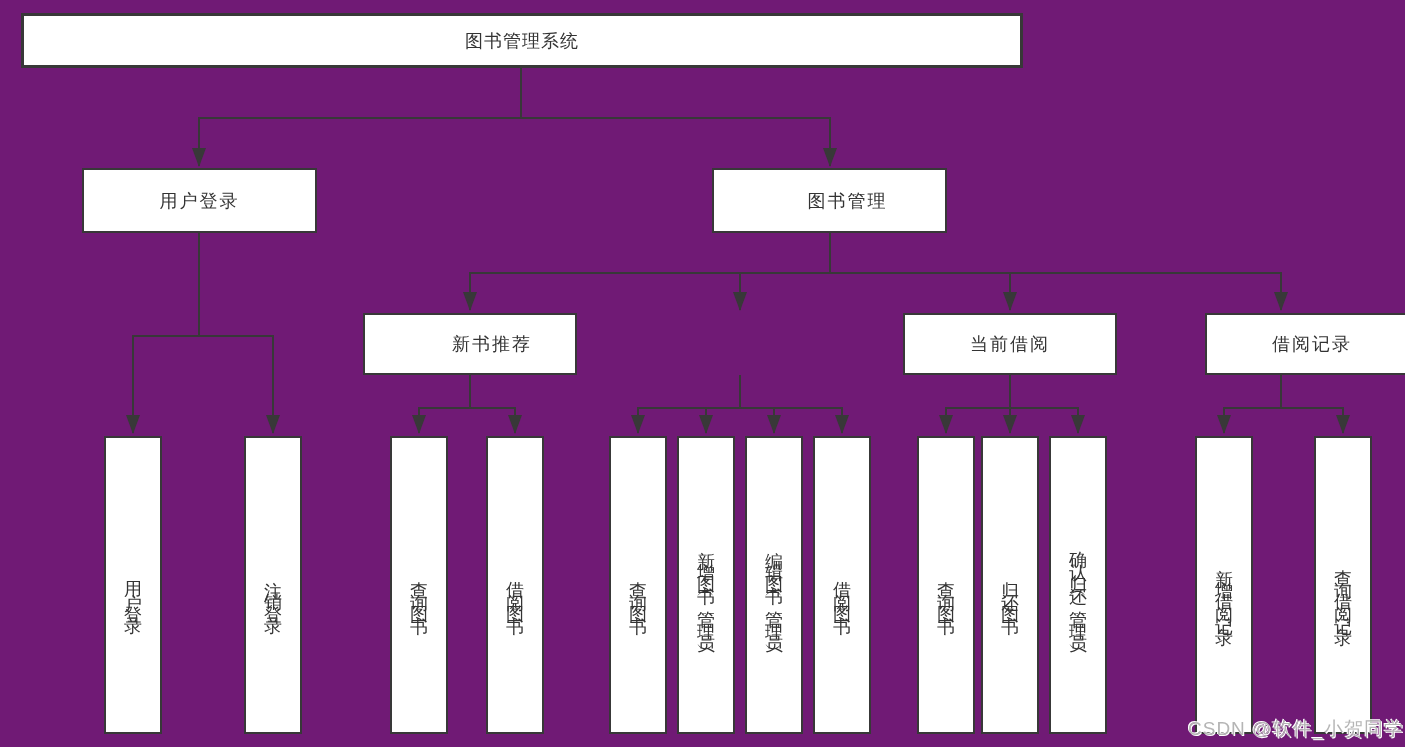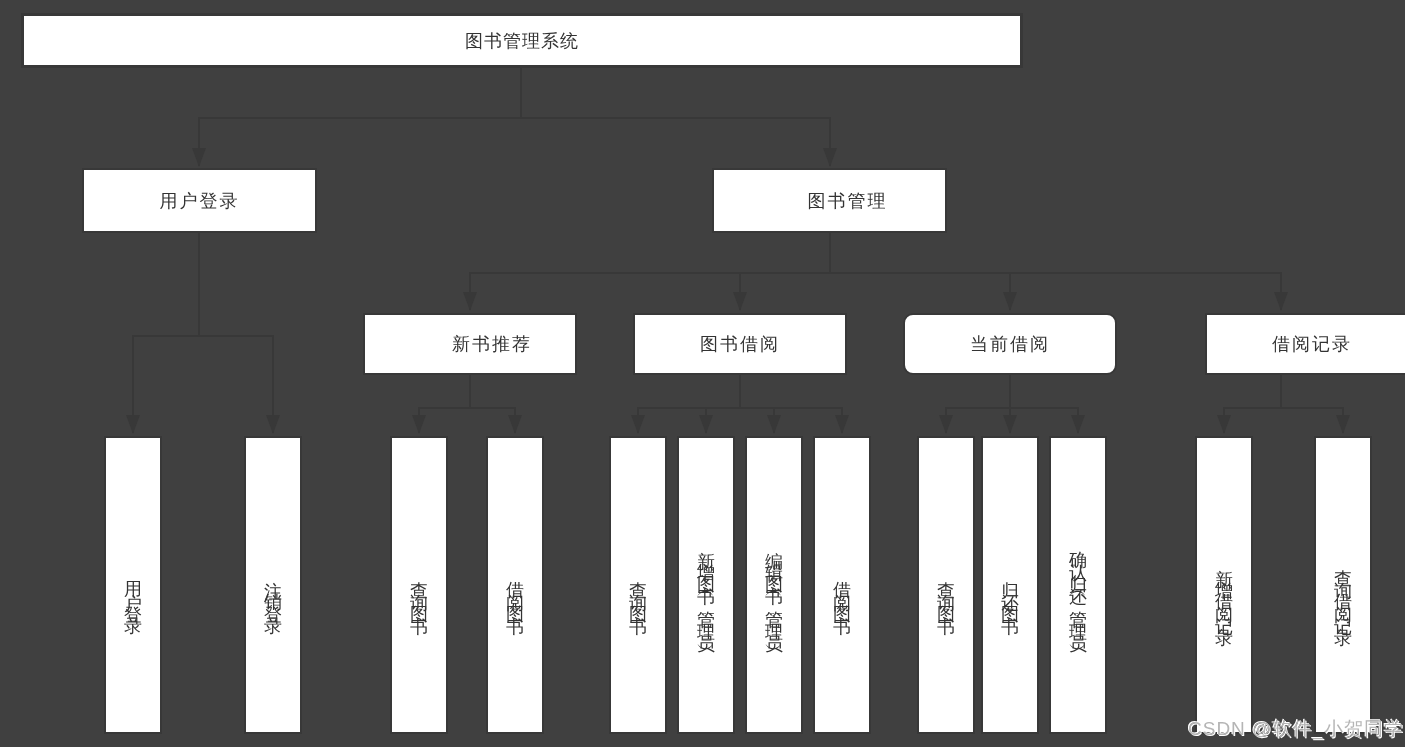--- a/index.html
+++ b/index.html
@@ -4,21 +4,21 @@
 <style>
   * { margin: 0; padding: 0; box-sizing: border-box; }
   html, body { background: #ffffff; }
   body {
     font-family: "Liberation Sans", "DejaVu Sans", sans-serif;
     width: 1405px; height: 747px;
   }
   .canvas {
     position: relative;
     width: 1405px; height: 747px;
-    background: #404040;
+    background: #701a75;
     overflow: hidden;
   }
   .connectors {
     position: absolute;
     left: 0; top: 0;
     width: 1405px; height: 747px;
   }
   .node {
     position: absolute;
     border: 2px solid #383838;
@@ -120,24 +120,21 @@
   <div class="node lvl2" style="left:82px;">
     <span>用户登录</span>
   </div>
   <div class="node lvl2" style="left:712px;padding-left:36px;">
     <span>图书管理</span>
   </div>
 
   <div class="node lvl3" style="left:363px;padding-left:44px;">
     <span>新书推荐</span>
   </div>
-  <div class="node lvl3" style="left:633px;">
-    <span>图书借阅</span>
-  </div>
-  <div class="node lvl3" style="left:903px;border-radius:10px;">
+  <div class="node lvl3" style="left:903px;">
     <span>当前借阅</span>
   </div>
   <div class="node lvl3" style="left:1205px;">
     <span>借阅记录</span>
   </div>
 
   <div class="node leaf" style="left:104px;">
     <span>用户登录</span>
   </div>
   <div class="node leaf" style="left:244px;">

